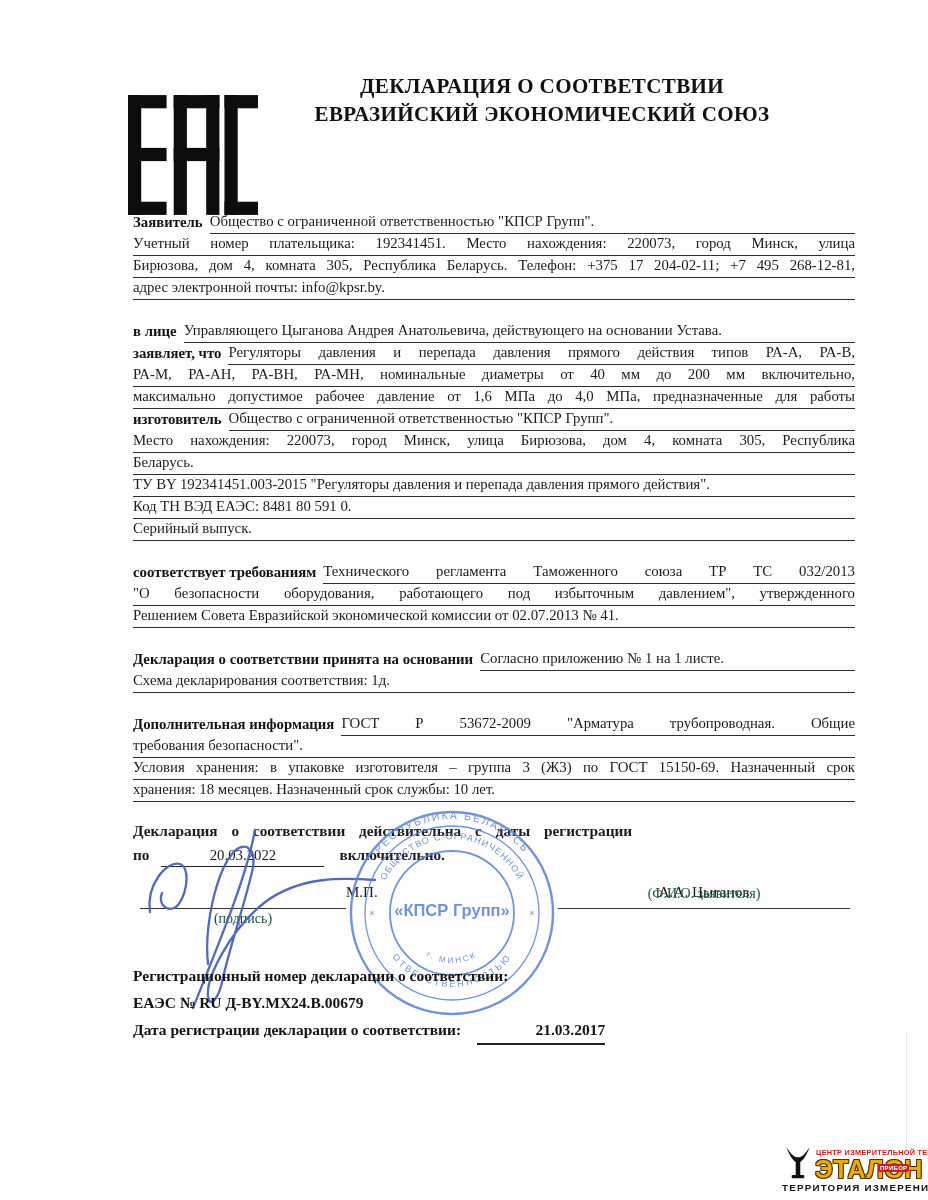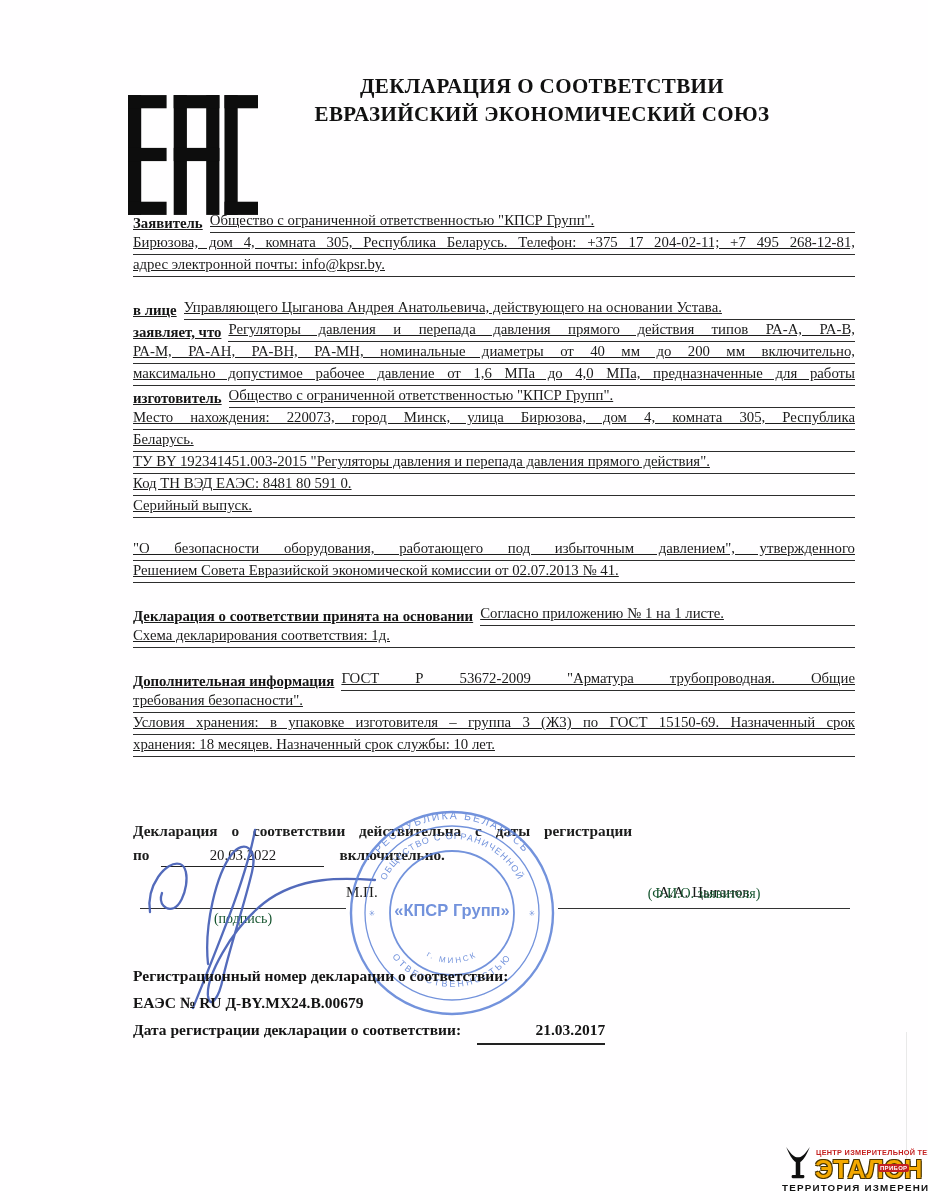--- a/index.html
+++ b/index.html
@@ -10,21 +10,21 @@
   .eac{position:absolute;left:128px;top:95px;width:130px;height:120px;}
 
   
   .hdr{position:absolute;left:232px;top:72px;width:620px;text-align:center;
        font-weight:bold;font-size:21px;line-height:28px;letter-spacing:.4px;color:#111;}
 
   
   .fields{position:absolute;left:133px;top:211px;width:722px;font-size:14.8px;}
   .para{margin:0;}
   .para.gap{margin-top:21px;}
-  .line{display:flex;align-items:flex-end;height:22px;line-height:20px;text-decoration:underline;}
+  .line{display:flex;align-items:center;height:22px;line-height:20px;}
   .lbl{flex:none;font-weight:bold;padding-right:7px;white-space:nowrap;color:#141414;}
   .fill{flex:1;height:22px;overflow:hidden;border-bottom:1.4px solid #2d2d2d;
         text-align:justify;text-align-last:justify;}
   .fill.end{text-align:left;text-align-last:left;}
 
   
   .validity{position:absolute;left:133px;top:820px;width:722px;font-size:15.3px;}
   .validity .l1{font-weight:bold;word-spacing:10px;line-height:22px;}
   .vrow{display:flex;align-items:flex-start;margin-top:2px;line-height:22px;}
   .vrow .pfx{font-weight:bold;}
@@ -95,20 +95,23 @@
 
   <div class="fields">
       <div class="para">
         <div class="line">
           <span class="lbl">Заявитель</span>
           <span class="fill end">Общество с ограниченной ответственностью "КПСР Групп".</span>
         </div>
       </div>
       <div class="para">
         <div class="line">
+          <span class="fill">Учетный номер плательщика: 192341451. Место нахождения: 220073, город Минск, улица</span>
+        </div>
+        <div class="line">
           <span class="fill">Бирюзова, дом 4, комната 305, Республика Беларусь. Телефон: +375 17 204-02-11; +7 495 268-12-81,</span>
         </div>
         <div class="line">
           <span class="fill end">адрес электронной почты: info@kpsr.by.</span>
         </div>
       </div>
       <div class="para gap">
         <div class="line">
           <span class="lbl">в лице</span>
           <span class="fill end">Управляющего Цыганова Андрея Анатольевича, действующего на основании Устава.</span>
@@ -149,20 +152,24 @@
         <div class="line">
           <span class="fill end">Код ТН ВЭД ЕАЭС: 8481 80 591 0.</span>
         </div>
       </div>
       <div class="para">
         <div class="line">
           <span class="fill end">Серийный выпуск.</span>
         </div>
       </div>
       <div class="para gap">
+        <div class="line">
+          <span class="lbl">соответствует требованиям</span>
+          <span class="fill">Технического регламента Таможенного союза ТР ТС 032/2013</span>
+        </div>
         <div class="line">
           <span class="fill">"О безопасности оборудования, работающего под избыточным давлением", утвержденного</span>
         </div>
         <div class="line">
           <span class="fill end">Решением Совета Евразийской экономической комиссии от 02.07.2013 № 41.</span>
         </div>
       </div>
       <div class="para gap">
         <div class="line">
           <span class="lbl">Декларация о соответствии принята на основании</span>

